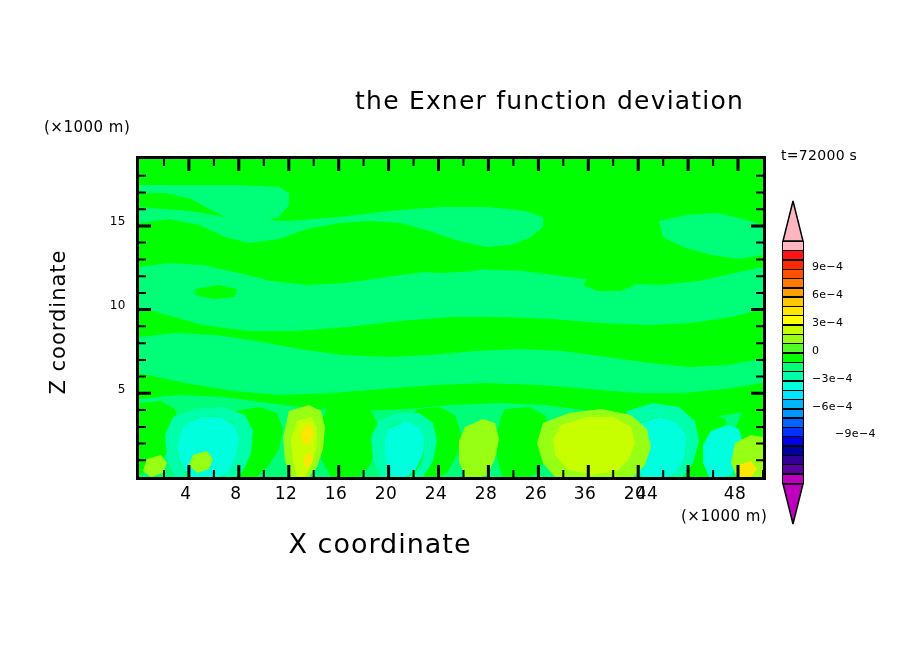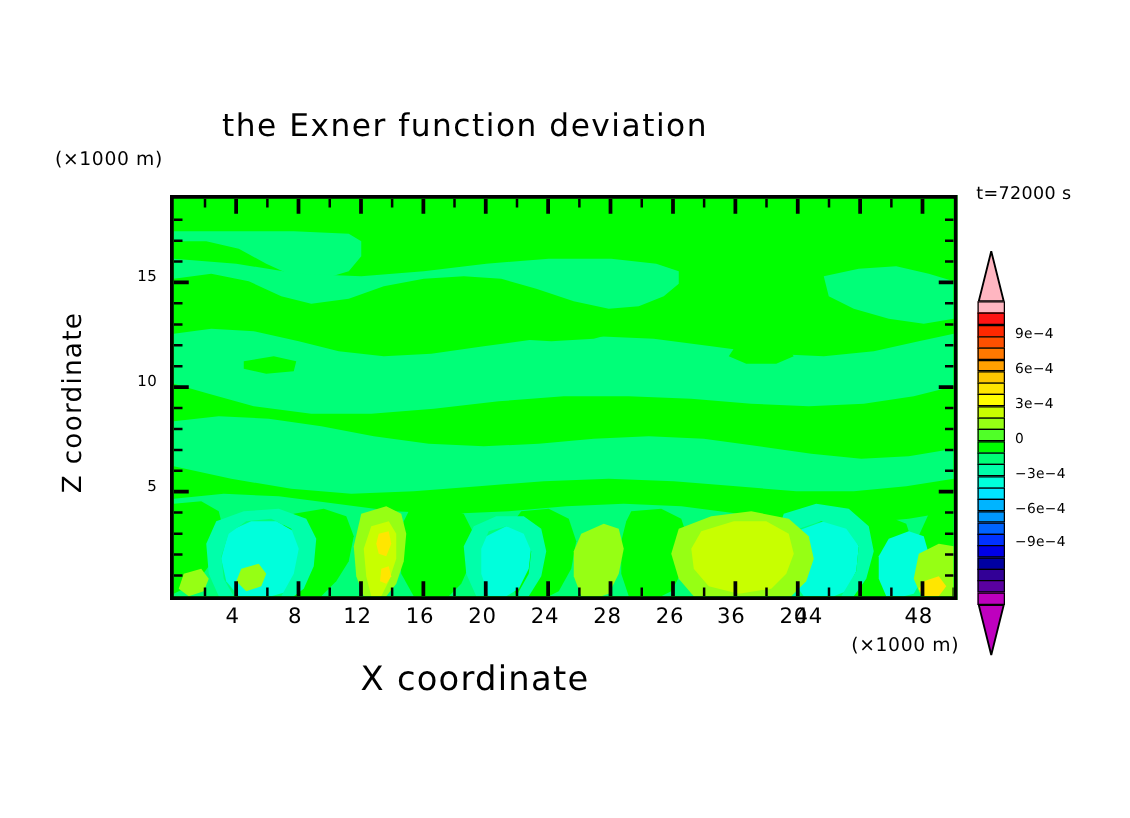--- a/index.html
+++ b/index.html
@@ -11,21 +11,21 @@
     position: relative;
     overflow: hidden;
     font-family: "DejaVu Sans", sans-serif;
     color: #000000;
   }
   .abs { position: absolute; }
 
   
   #plot-title {
     left: 0; top: 86px; width: 744px;
-    text-align: center;
+    text-align: right;
     font-size: 25px;
     letter-spacing: 1.2px;
     font-weight: 400;
     color: #000;
   }
 
   
   #y-units {
     left: 44px; top: 118px;
     font-size: 15px;
@@ -347,15 +347,15 @@
     <polygon points="11,41 21,1 1,1" fill="#be00be" stroke="#000" stroke-width="1.5"></polygon>
   </svg>
 
   <div class="abs" id="cb-labels" style="left:0; top:0;">
       <div class="cb-label" style="top: 59.9231px;">9e−4</div>
       <div class="cb-label" style="top: 87.8462px;">6e−4</div>
       <div class="cb-label" style="top: 115.769px;">3e−4</div>
       <div class="cb-label" style="top: 143.692px;">0</div>
       <div class="cb-label" style="top: 171.615px; text-align: right;">−3e−4</div>
       <div class="cb-label" style="top: 199.538px;">−6e−4</div>
-      <div class="cb-label" style="top: 227.462px;">−9e−4</div>
+      <div class="cb-label" style="top: 227.462px; margin-left: 23px;">−9e−4</div>
     </div>
 </div>
 
 </body></html>

